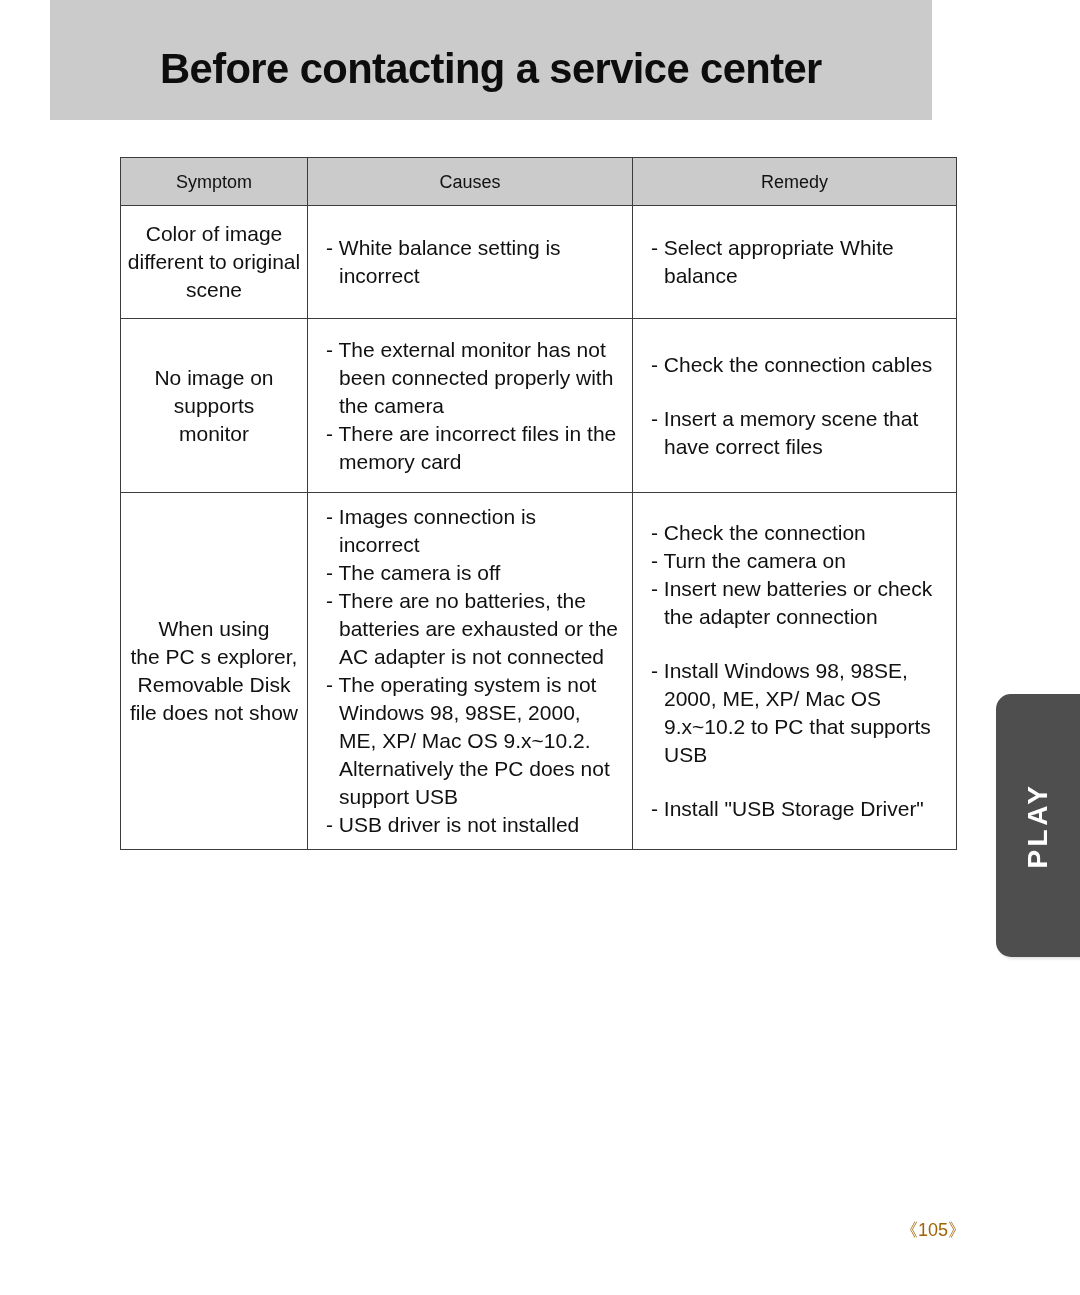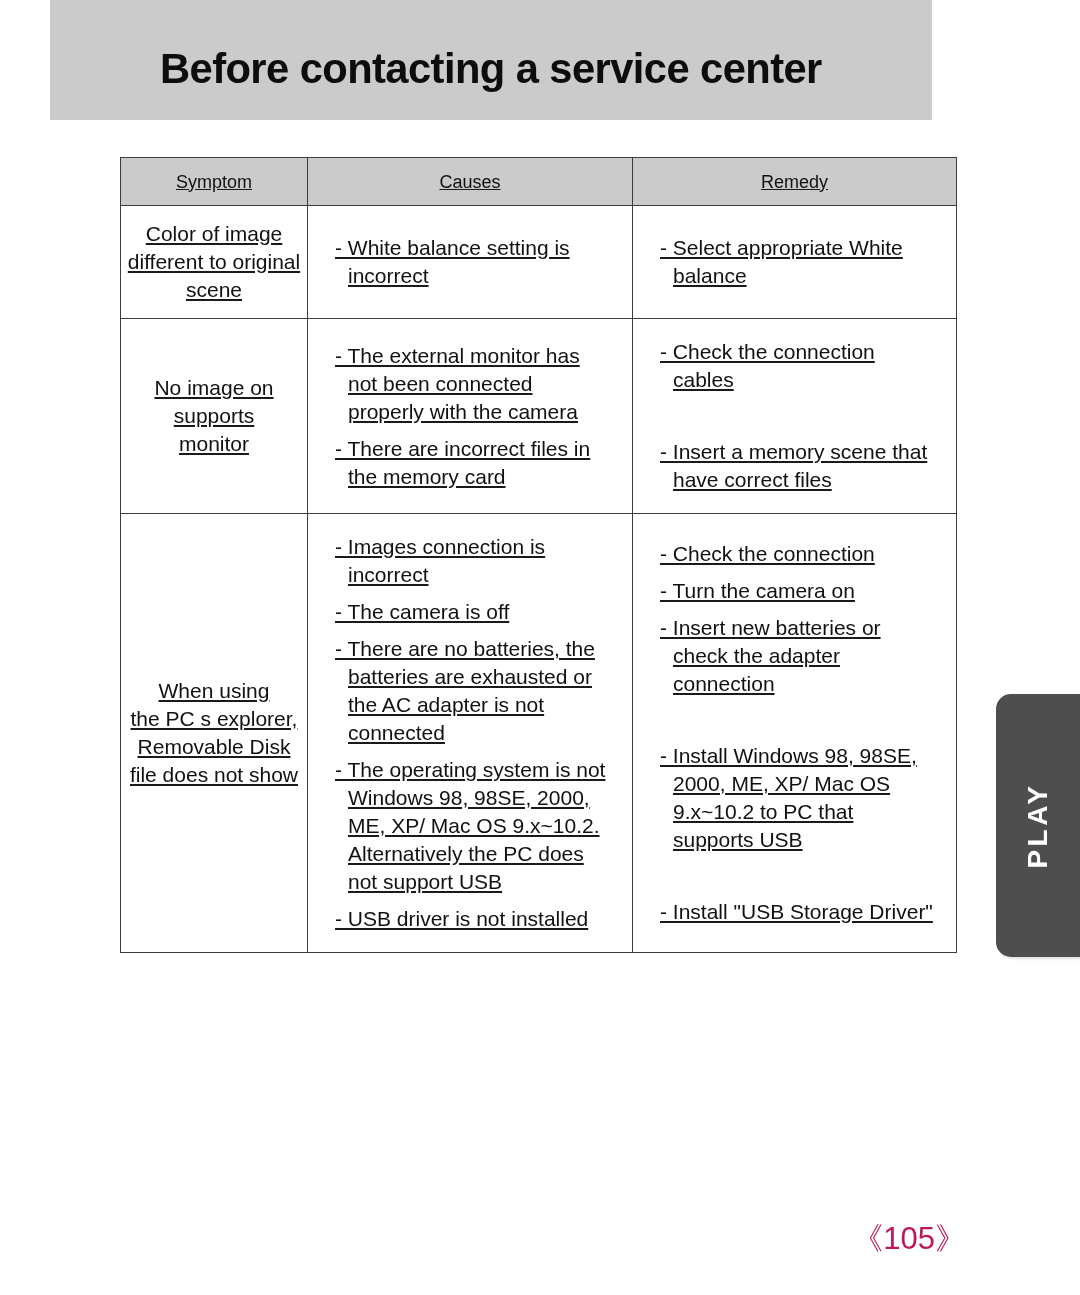--- a/index.html
+++ b/index.html
@@ -42,21 +42,20 @@
   .table-wrap {
     position: absolute;
     left: 120px;
     top: 157px;
     width: 836px;
   }
   table.tbl {
     border-collapse: collapse;
     width: 836px;
     table-layout: fixed;
-    text-decoration: underline;
   }
   table.tbl col.c1 { width: 187px; }
   table.tbl col.c2 { width: 325px; }
   table.tbl col.c3 { width: 324px; }
 
   table.tbl th, table.tbl td {
     border: 1px solid #3c3c3c;
     vertical-align: middle;
     font-size: 21px;
     line-height: 28px;
@@ -75,21 +74,21 @@
     padding: 6px 6px;
   }
   td.body {
     text-align: left;
     padding: 10px 14px 10px 18px;
   }
   .hang {
     display: block;
     padding-left: 13px;
     text-indent: -13px;
-    margin: 9px;
+    margin: 0;
   }
   .gap { display:block; height: 26px; }
 
   .r1 { height: 113px; }
   .r2 { height: 57px; }
   .r3 { height: 174px; }
   .r4 { height: 344px; }
 
   
   .play-tab {
@@ -119,22 +118,22 @@
     letter-spacing: 3.5px;
   }
 
   
   .page-num {
     position: absolute;
     left: 0;
     top: 1218px;
     width: 966px;
     text-align: right;
-    font-size: 31px;
-    color: #be185d;
+    font-size: 18px;
+    color: #a16207;
     font-weight: normal;
   }
 </style>
 </head>
 <body>
 
 <div class="header-band">
   <div class="header-title">Before contacting a service center</div>
 </div>
 

